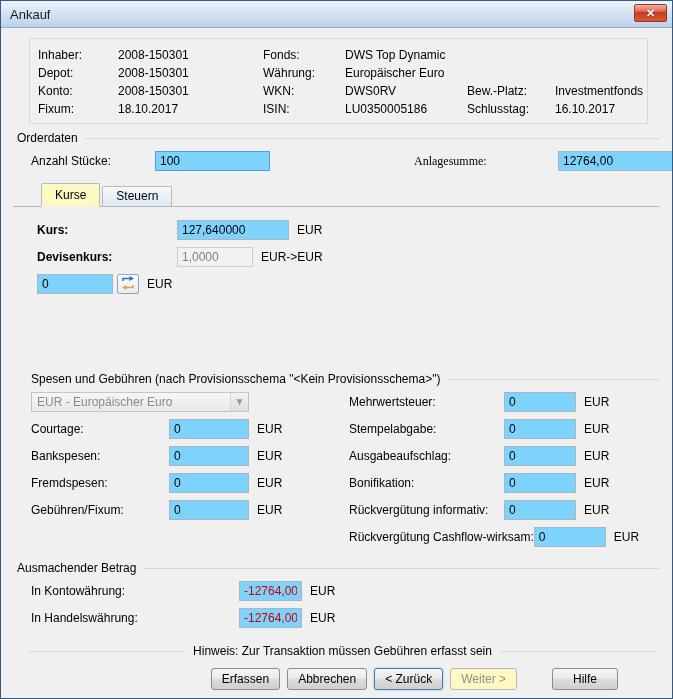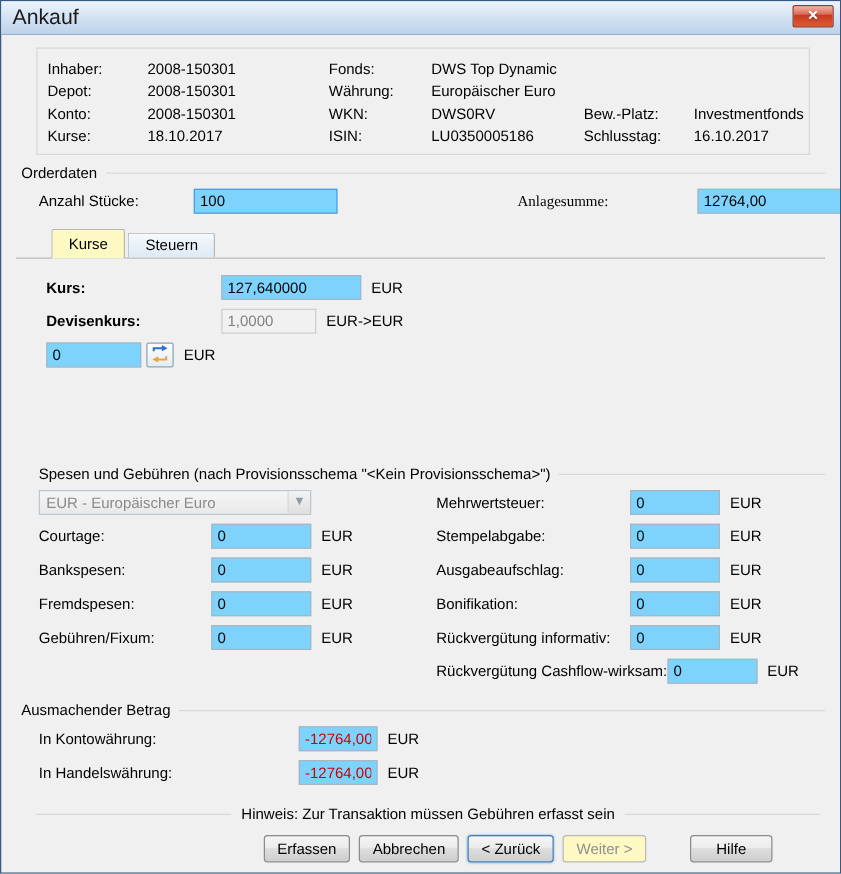--- a/index.html
+++ b/index.html
@@ -1,19 +1,19 @@
 <!DOCTYPE html>
 <html><head>
 <meta charset="utf-8">
 <style>
   html,body{margin:0;padding:0;}
   body{font-family:"Liberation Sans","DejaVu Sans",sans-serif;font-size:12px;color:#000;background:#b0b0b0;}
   .window{width:673px;height:699px;box-sizing:border-box;background:#f0f0f0;border:1px solid #35597f;display:flex;flex-direction:column;overflow:hidden;}
   .titlebar{flex:0 0 26px;height:26px;background:linear-gradient(#ecf4fc,#d5e4f4 45%,#bdd2e9);border-bottom:1px solid #96aecb;display:flex;align-items:center;padding:0 9px;position:relative;}
-  .title{font-size:17px;color:#1b1b1b;}
+  .title{font-size:13px;color:#1b1b1b;}
   .close-btn{position:absolute;top:3px;right:5px;width:33px;height:18px;border:1px solid #99372a;border-radius:2px;background:linear-gradient(#f2b4a6,#dc6a55 40%,#c83a21 45%,#d8552f 90%);color:#fff;font-size:11px;font-weight:bold;line-height:16px;text-align:center;padding:0;cursor:pointer;text-shadow:0 1px 1px rgba(0,0,0,.45);}
   .content{flex:1;padding:6px 12px 8px 12px;display:flex;flex-direction:column;}
 
   .header-box{margin:4px 12px 0 16px;border:1px solid #d8d8d8;padding:7px 8px 5px 8px;}
   .hrow{display:grid;grid-template-columns:80px 145px 82px 122px 88px 1fr;height:18px;align-items:center;}
 
   .sec-header{display:flex;align-items:center;margin:7px 0 6px 4px;}
   .sec-header.indent{margin-left:18px;}
   .rule{flex:1;height:1px;background:#d8d8d8;margin-left:7px;}
 
@@ -89,21 +89,21 @@
       </div>
       <div class="hrow">
         <span class="lbl">Konto:</span>
         <span>2008-150301</span>
         <span class="lbl">WKN:</span>
         <span>DWS0RV</span>
         <span class="lbl">Bew.-Platz:</span>
         <span>Investmentfonds</span>
       </div>
       <div class="hrow">
-        <span class="lbl">Kurse:</span>
+        <span class="lbl">Fixum:</span>
         <span>18.10.2017</span>
         <span class="lbl">ISIN:</span>
         <span>LU0350005186</span>
         <span class="lbl">Schlusstag:</span>
         <span>16.10.2017</span>
       </div>
     </div>
 
     <div>
       <div class="sec-header">

